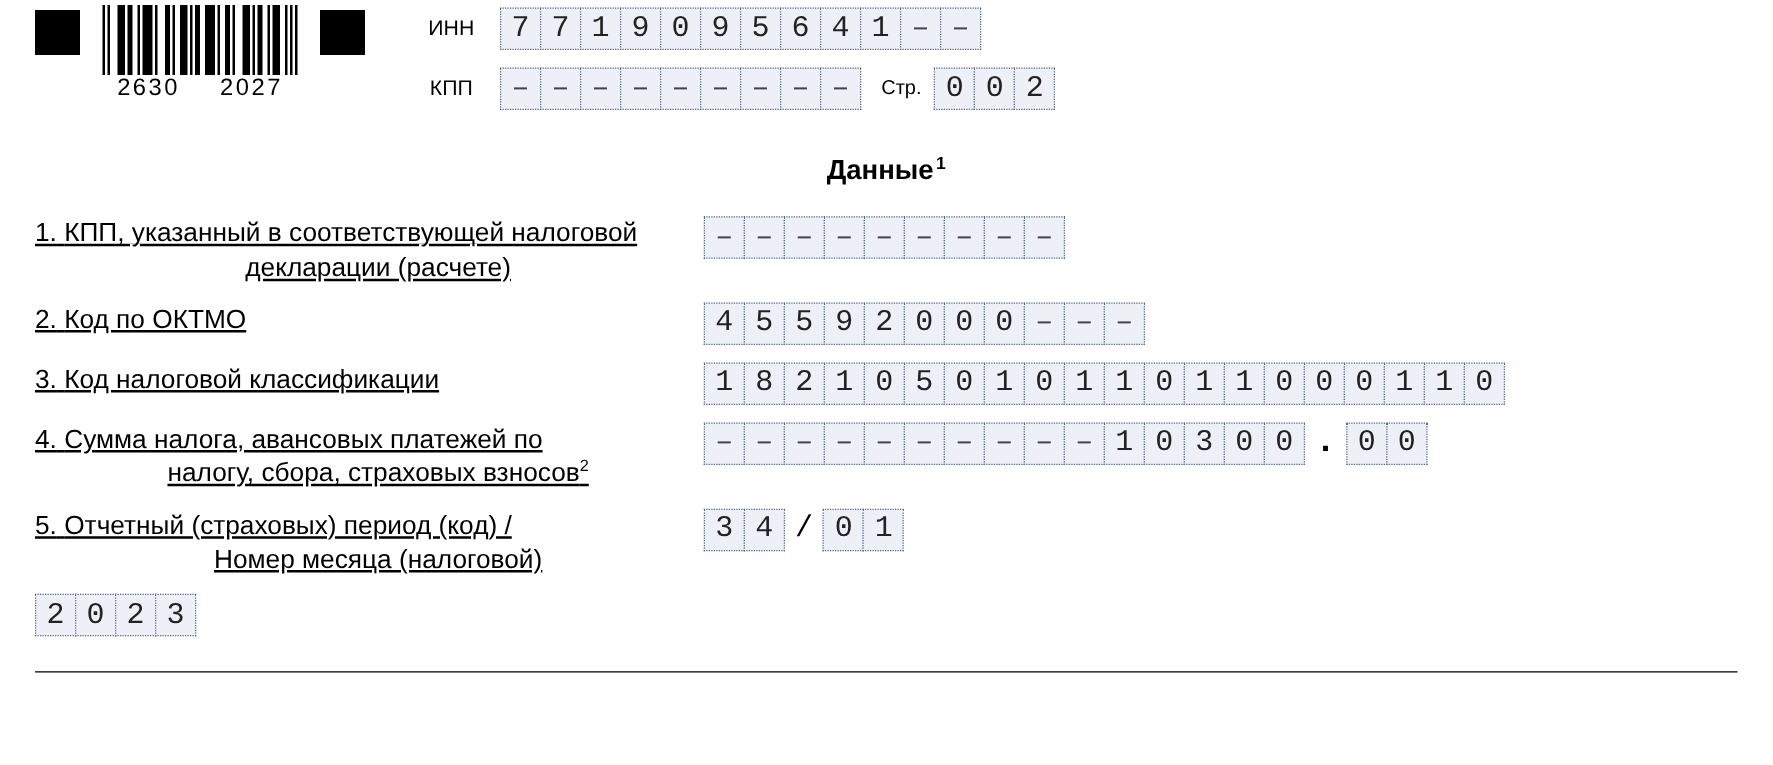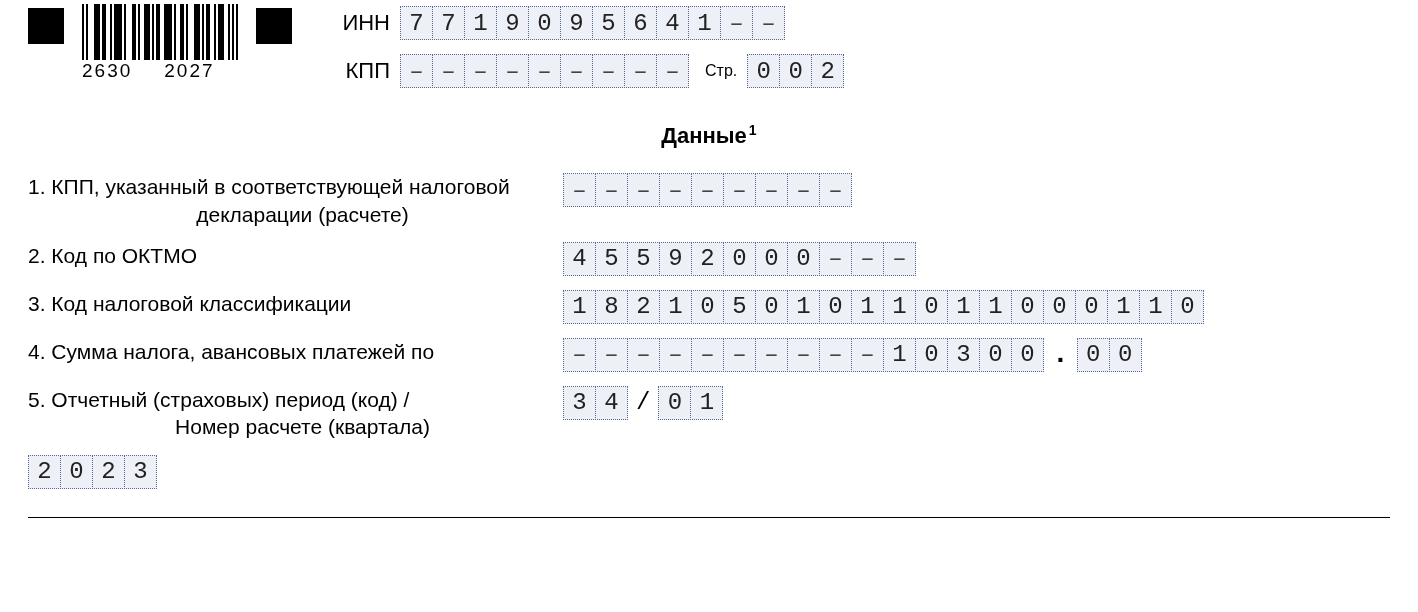--- a/index.html
+++ b/index.html
@@ -22,20 +22,21 @@
   .sq {
     width: 36px;
     height: 36px;
     background: #000;
     margin-top: 4px;
   }
 
   .barcode-wrap {
     display: flex;
     flex-direction: column;
+    align-items: center;
   }
   .barcode {
     display: flex;
     align-items: flex-end;
     height: 56px;
     gap: 0;
   }
   .barcode .b1 { width: 2px; background:#000; height:56px; }
   .barcode .b2 { width: 4px; background:#000; height:56px; }
   .barcode .b3 { width: 6px; background:#000; height:56px; }
@@ -59,22 +60,22 @@
     padding-top: 2px;
   }
   .id-line {
     display: flex;
     align-items: center;
     gap: 10px;
   }
   .id-label {
     display: inline-block;
     width: 58px;
-    text-align: right;
-    font-size: 22px;
+    text-align: center;
+    font-size: 17px;
   }
   .id-label.kpp {
     letter-spacing: 0;
   }
   .page-label {
     font-size: 16px;
     margin-left: 6px;
   }
 
   .cells {
@@ -109,20 +110,21 @@
   .data-grid { 
     display: grid;
     grid-template-columns: 535px 1fr;
     row-gap: 14px;
     align-items: flex-start;
   }
   .row-label {
     font-size: 21px;
     line-height: 1.3;
     padding-right: 10px;
+    text-decoration: underline;
   }
   .row-label sup { font-size: 13px; }
   .row-label .indent { display:block; padding-left: 24px; text-align: center; }
 
   .row-value {
     display: flex;
     align-items: center;
     gap: 6px;
   }
   .sep {
@@ -309,20 +311,21 @@
         <div class="cell">0</div>
         <div class="cell">0</div>
         <div class="cell">1</div>
         <div class="cell">1</div>
         <div class="cell">0</div>
       </div>
   </div>
 
   <div class="row-label">
     <span>4.</span> <span>Сумма налога, авансовых платежей по</span>
+    <span class="indent"><span>налогу, сбора, страховых взносов</span><sup>2</sup></span>
   </div>
   <div class="row-value">
     <div class="cells">
         <div class="cell dash">–</div>
         <div class="cell dash">–</div>
         <div class="cell dash">–</div>
         <div class="cell dash">–</div>
         <div class="cell dash">–</div>
         <div class="cell dash">–</div>
         <div class="cell dash">–</div>
@@ -337,21 +340,21 @@
       </div>
     <span class="sep dot">.</span>
     <div class="cells">
         <div class="cell">0</div>
         <div class="cell">0</div>
       </div>
   </div>
 
   <div class="row-label">
     <span>5.</span> <span>Отчетный (страховых) период (код) /</span>
-    <span class="indent">Номер расчете (квартала)</span>
+    <span class="indent">Номер месяца (налоговой)</span>
   </div>
   <div class="row-value">
     <div class="cells">
         <div class="cell">3</div>
         <div class="cell">4</div>
       </div>
     <span class="sep">/</span>
     <div class="cells">
         <div class="cell">0</div>
         <div class="cell">1</div>

